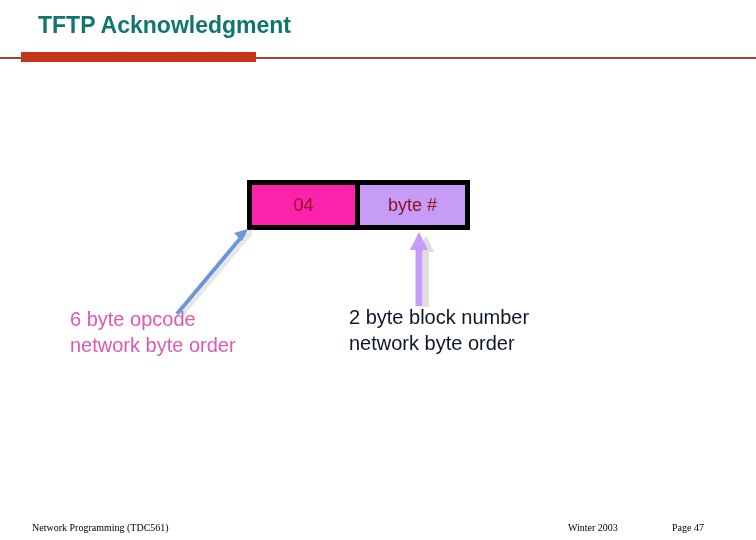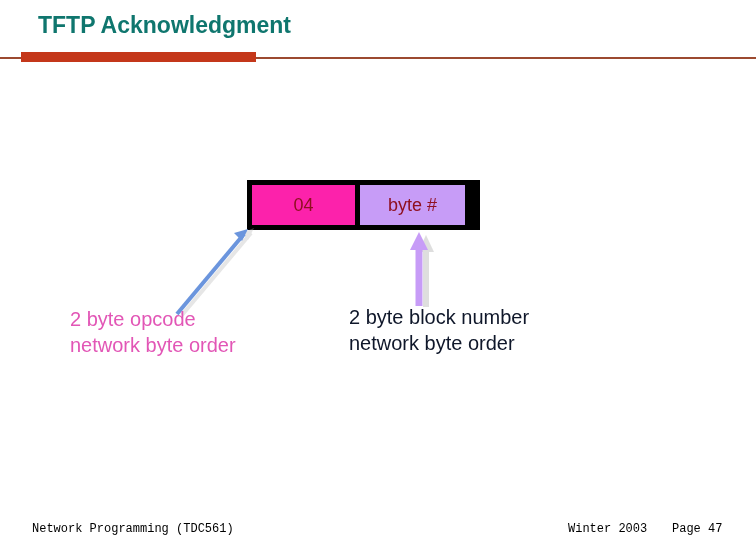--- a/index.html
+++ b/index.html
@@ -44,21 +44,21 @@
     background: #c4371a;
   }
 
   
   .packet {
     position: absolute;
     left: 247px;
     top: 180px;
     display: flex;
     background: #000000;
-    padding: 5px 15px 5px 5px;
+    padding: 5px 5px 5px 5px;
     box-sizing: border-box;
     height: 50px;
   }
   .field {
     display: flex;
     align-items: center;
     justify-content: center;
     box-sizing: border-box;
     height: 40px;
     font-size: 18px;
@@ -100,24 +100,24 @@
   .callout-block {
     left: 349px;
     top: 305px;
     color: #0f172a;
   }
 
   
   .footer-item {
     position: absolute;
     top: 522px;
-    font-size: 12px;
+    font-size: 10px;
     color: #000000;
     white-space: nowrap;
-    font-family: Liberation Mono, monospace;
+    font-family: Liberation Serif, serif;
   }
   .footer-left  { left: 32px; }
   .footer-mid   { left: 568px; }
   .footer-right { left: 672px; }
 </style>
 </head>
 <body>
 
 <div class="slide-title">TFTP Acknowledgment</div>
 <div class="rule-thin"></div>
@@ -149,21 +149,21 @@
     <polygon points="426,235 418,252 434,252" fill="#b8b8b8"></polygon>
   </g>
 
   <g>
     <line x1="419" y1="306" x2="419" y2="246" stroke="#c79cf7" stroke-width="7" stroke-linecap="butt"></line>
     <polygon points="419,232 410,250 428,250" fill="#c79cf7"></polygon>
   </g>
 </svg>
 
 <div class="callout callout-opcode">
-  <div>2 byte opcode</div>
+  <div>6 byte opcode</div>
   <div>network byte order</div>
 </div>
 
 <div class="callout callout-block">
   <div>2 byte block number</div>
   <div>network byte order</div>
 </div>
 
 <div class="footer-item footer-left">Network Programming (TDC561)</div>
 <div class="footer-item footer-mid">Winter  2003</div>

